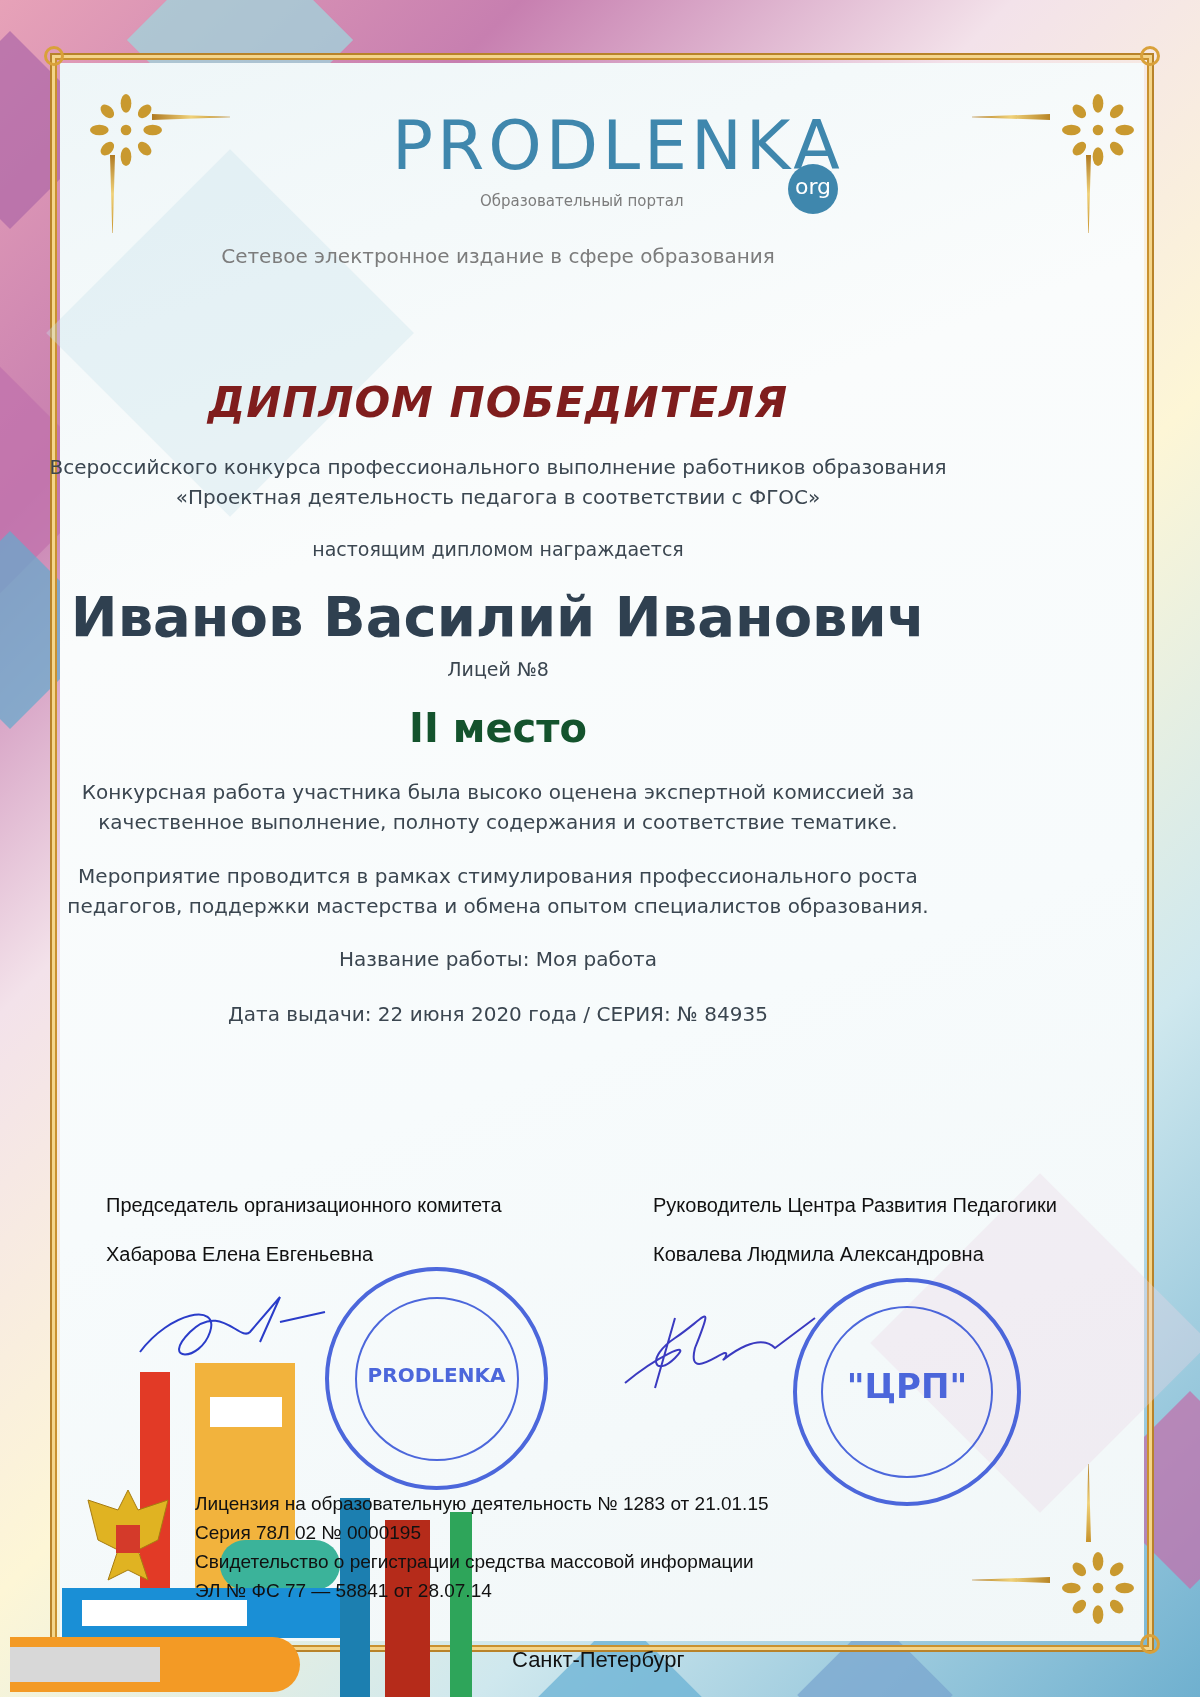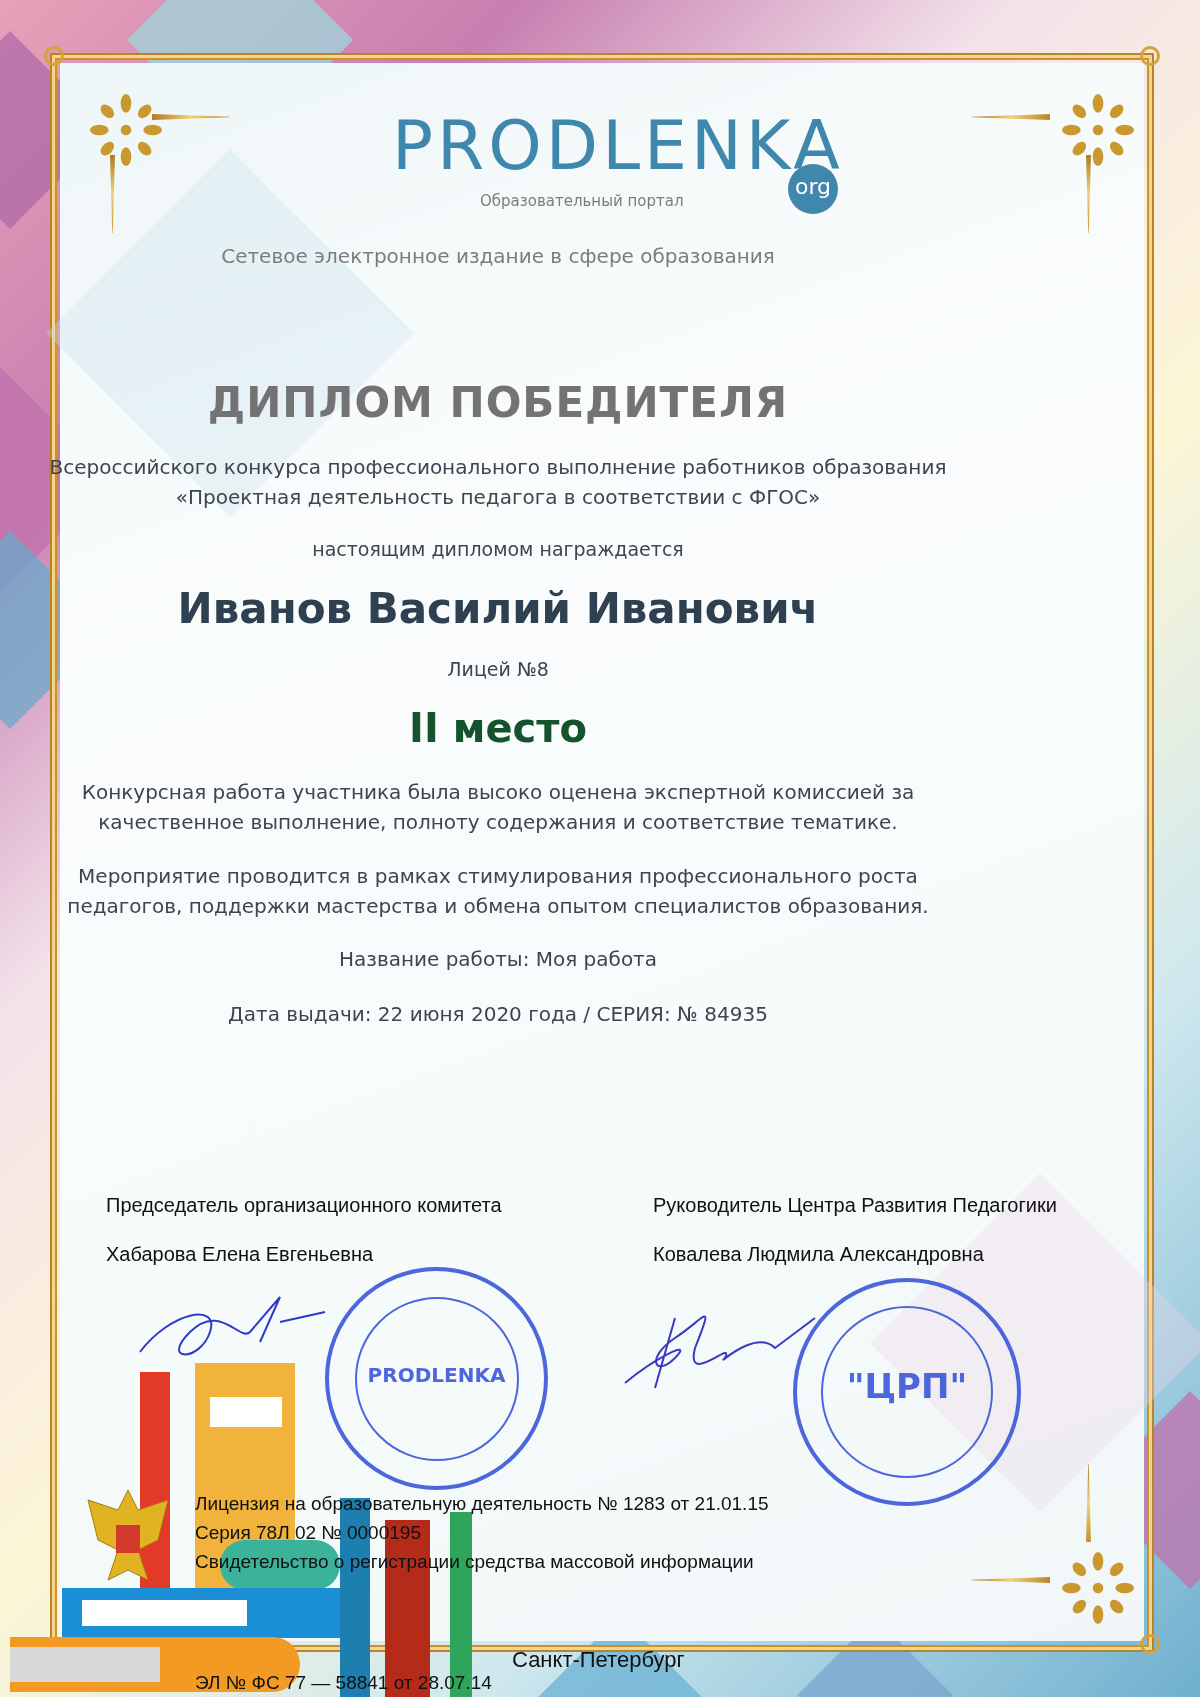--- a/index.html
+++ b/index.html
@@ -16,24 +16,24 @@
   .orn{position:absolute;width:80px;height:80px;}
   .spike-h{position:absolute;height:6px;background:linear-gradient(90deg,#b07a22,#f0d27a,#b88526);}
   .spike-v{position:absolute;width:5px;background:linear-gradient(180deg,#b07a22,#f0d27a,#c7922a);}
   .center{position:absolute;left:0;width:996px;text-align:center;}
   .logo{position:absolute;left:392px;top:112px;font-family:"DejaVu Sans",sans-serif;font-size:68px;
     color:#3f87ad;letter-spacing:4px;font-weight:normal;line-height:1;}
   .org{position:absolute;left:788px;top:164px;width:50px;height:50px;border-radius:50%;background:#3f87ad;color:#fff;
     font-size:22px;text-align:center;line-height:46px;}
   .portal{position:absolute;left:480px;top:192px;font-size:15px;color:#7c7c7c;}
   .sub{top:244px;font-size:20px;color:#7c7c7c;}
-  .title{top:378px;font-size:42px;font-weight:bold;color:#737373;letter-spacing:1px;}
+  .title{top:378px;font-size:42px;font-weight:bold;color:#7f1d1d;letter-spacing:1px;font-style:italic;}
   .contest{top:452px;font-size:20px;color:#3b4650;line-height:30px;}
   .award{top:538px;font-size:19px;color:#3b4650;}
-  .name{top:584px;font-size:42px;font-weight:bold;color:#2f4050;text-align:center;}
+  .name{top:584px;font-size:56px;font-weight:bold;color:#2f4050;text-align:center;}
   .school{top:658px;font-size:19px;color:#3b4650;}
   .place{top:705px;font-size:40px;font-weight:bold;color:#14532d;}
   .para{font-size:20px;color:#3b4650;line-height:30px;}
   .p1{top:777px;}
   .p2{top:861px;}
   .work{top:947px;font-size:20px;color:#3b4650;}
   .date{top:1002px;font-size:20px;color:#3b4650;}
   .sig-label{position:absolute;font-family:"Liberation Sans",sans-serif;font-size:20px;color:#111;}
   .stamp{position:absolute;border-radius:50%;border:4px solid #2f4ed6;color:#2f4ed6;opacity:.85;}
   .stamp .inner{position:absolute;border-radius:50%;border:2px solid #2f4ed6;}
@@ -177,15 +177,15 @@
 </div>
 
 <svg style="position:absolute;left:78px;top:1480px;" width="100" height="110" viewBox="0 0 100 110">
   <path d="M50 10 L60 30 L90 20 L80 60 L60 70 L70 100 L50 90 L30 100 L40 70 L20 60 L10 20 L40 30 Z" fill="#e0b322" stroke="#a67c10"></path>
   <rect x="38" y="45" width="24" height="28" fill="#d43a2a"></rect>
 </svg>
 
 <div class="lic" style="top:1493px;">Лицензия на образовательную деятельность № 1283 от 21.01.15</div>
 <div class="lic" style="top:1522px;">Серия 78Л 02 № 0000195</div>
 <div class="lic" style="top:1551px;">Свидетельство о регистрации средства массовой информации</div>
-<div class="lic" style="top:1672px;">ЭЛ № ФС 77 — 58841 от 28.07.14</div>
+<div class="lic" style="top:1580px;">ЭЛ № ФС 77 — 58841 от 28.07.14</div>
 
 <div class="city">Санкт-Петербург</div>
 
 </body></html>

